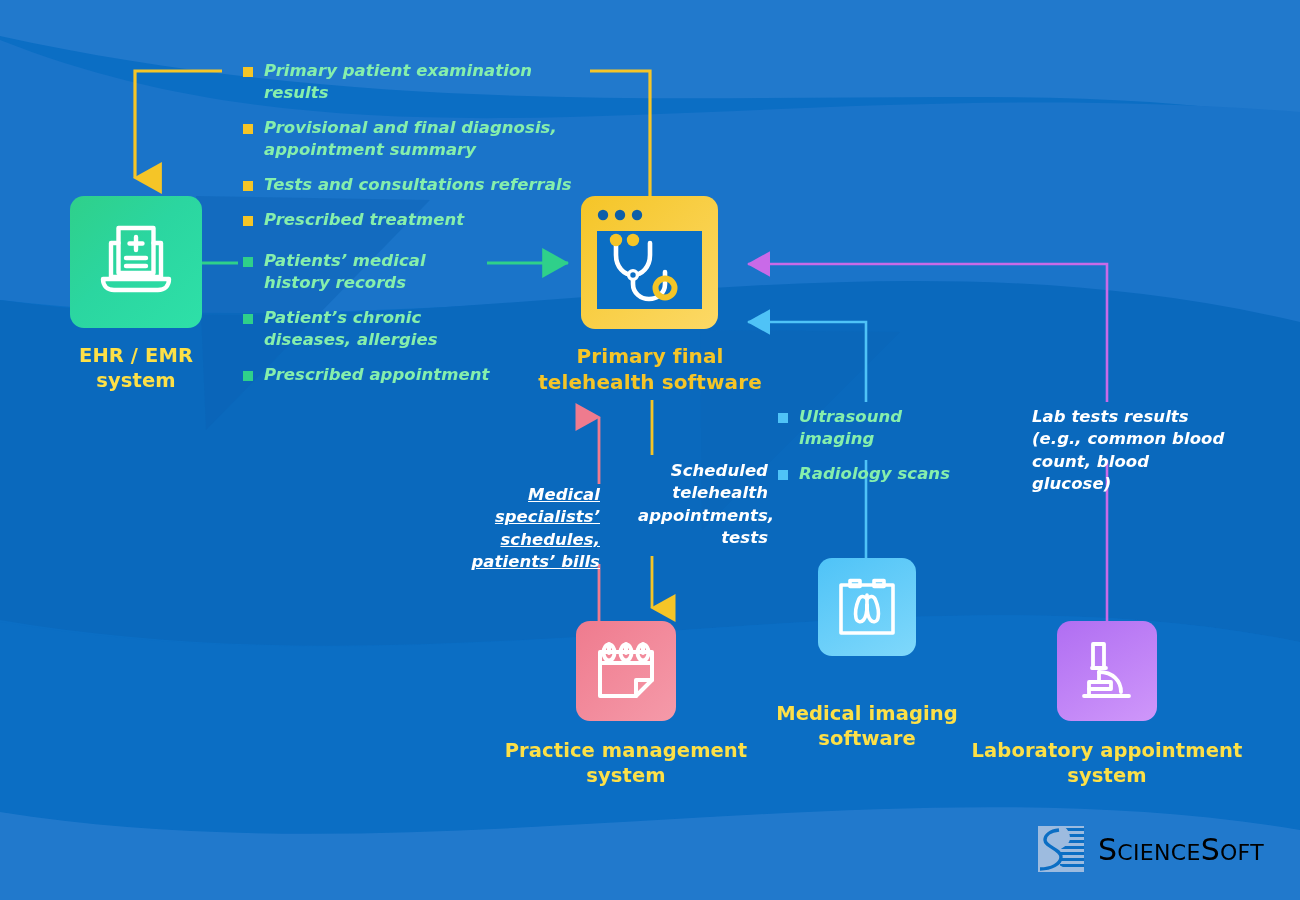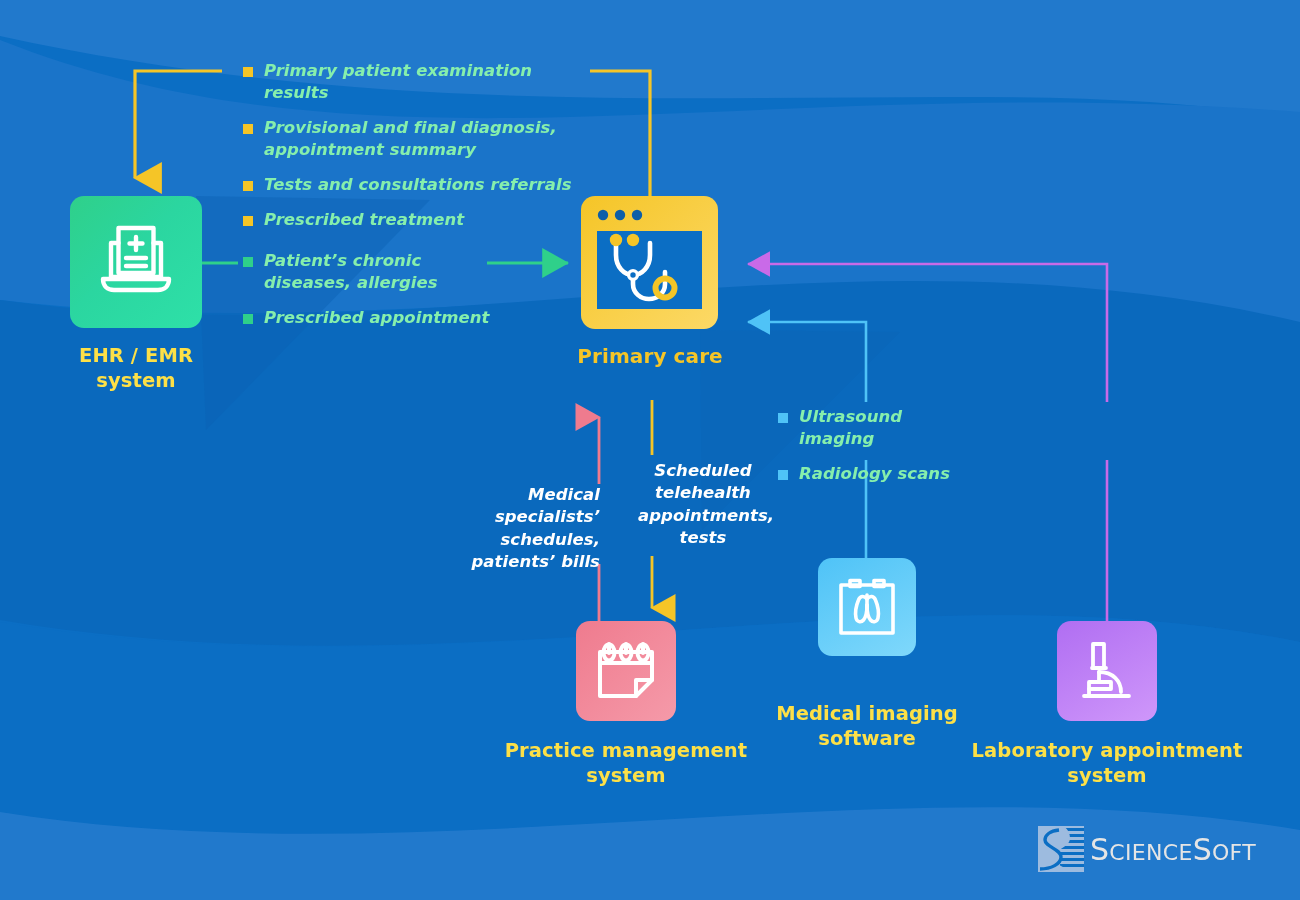--- a/index.html
+++ b/index.html
@@ -48,30 +48,30 @@
   .list-top{left:243px;top:60px;width:340px;}
   .list-top .bullet{background:#f5c527;}
   .list-mid{left:243px;top:250px;width:250px;}
   .list-mid .bullet{background:#2fd08a;}
   .list-img{left:778px;top:406px;width:200px;}
   .list-img .bullet{background:#4fc3f7;}
 
   
   .flabel{position:absolute;color:#ffffff;font-style:italic;font-weight:bold;
     font-size:16.5px;line-height:1.36;letter-spacing:.05px;}
-  .lab-pms-up{left:420px;top:484px;width:180px;text-align:right;}
-  .lab-pms-down{left:638px;top:460px;width:130px;text-align:center;}
+  .lab-pms-up{left:420px;top:484px;width:180px;text-align:right;text-decoration:underline;}
+  .lab-pms-down{left:638px;top:460px;width:130px;text-align:right;}
   .lab-lis{left:1032px;top:406px;width:200px;text-align:left;}
 
   
   .wires{position:absolute;left:0;top:0;width:1300px;height:900px;pointer-events:none;}
 
   
   .logo{position:absolute;left:1038px;top:826px;display:flex;align-items:center;}
-  .logo-text{margin-left:6px;color:#e5e5e5;font-size:30px;letter-spacing:.3px;
+  .logo-text{margin-left:14px;color:#000000;font-size:30px;letter-spacing:.3px;
     font-family:"DejaVu Sans","Liberation Sans",sans-serif;}
   .logo-text .sm{font-size:22px;}
 </style>
 </head>
 <body>
 
 <div id="stage">
 
   <svg class="bgsvg" viewBox="0 0 1300 900" preserveAspectRatio="none">
     <rect x="0" y="0" width="1300" height="900" fill="#0b6ec4"></rect>
@@ -167,21 +167,22 @@
         <path d="M35,47 v12 c0,12 8,20 17,20 c9,0 17,-8 17,-20 v-12"></path>
         <path d="M52,79 v9 c0,9 7.5,15 16,15 c8.5,0 16,-6 16,-15 v-12"></path>
       </g>
       <circle cx="52" cy="79" r="4.4" fill="#0b6ec4" stroke="#ffffff" stroke-width="3.4"></circle>
       <circle cx="84" cy="92" r="9.5" fill="none" stroke="#f5c527" stroke-width="6"></circle>
       <circle cx="35" cy="44" r="6.2" fill="#f5c527"></circle>
       <circle cx="52" cy="44" r="6.2" fill="#f5c527"></circle>
     </svg>
   </div>
   <div class="caption cap-tele accent">
-    <div>Primary care</div>
+    <div>Primary final</div>
+    <div>telehealth software</div>
   </div>
 
   <div class="node node-pms">
     <svg width="60" height="58" viewBox="0 0 60 58">
       <g fill="none" stroke="#ffffff" stroke-width="4" stroke-linejoin="round" stroke-linecap="round">
         <path d="M13,2 v9 M30,2 v9 M47,2 v9"></path>
         <ellipse cx="13" cy="10.5" rx="5.5" ry="8"></ellipse>
         <ellipse cx="30" cy="10.5" rx="5.5" ry="8"></ellipse>
         <ellipse cx="47" cy="10.5" rx="5.5" ry="8"></ellipse>
         <path d="M4,10 h52 v11 h-52 Z"></path>
@@ -245,20 +246,24 @@
     </div>
     <div class="bitem">
       <span class="bullet"></span>
       <span class="btext">Prescribed treatment</span>
     </div>
   </div>
 
   <div class="blist list-mid">
     <div class="bitem">
       <span class="bullet"></span>
+      <span class="btext">Patients’ medical history records</span>
+    </div>
+    <div class="bitem">
+      <span class="bullet"></span>
       <span class="btext">Patient’s chronic diseases, allergies</span>
     </div>
     <div class="bitem">
       <span class="bullet"></span>
       <span class="btext">Prescribed appointment</span>
     </div>
   </div>
 
   <div class="blist list-img">
     <div class="bitem">
@@ -266,20 +271,21 @@
       <span class="btext">Ultrasound imaging</span>
     </div>
     <div class="bitem">
       <span class="bullet"></span>
       <span class="btext">Radiology scans</span>
     </div>
   </div>
 
   <div class="flabel lab-pms-up">Medical specialists’ schedules, patients’ bills</div>
   <div class="flabel lab-pms-down">Scheduled telehealth appointments, tests</div>
+  <div class="flabel lab-lis">Lab tests results (e.g., common blood count, blood glucose)</div>
 
   <div class="logo">
     <svg width="46" height="46" viewBox="0 0 46 46">
       <rect x="0" y="0" width="46" height="46" fill="#9dbbdf"></rect>
       <path d="M30,0 C14,0 8,8 8,15 C8,24 26,24 26,31 C26,37 18,40 8,40 L8,46 L0,46 L0,0 Z" fill="#0b6ec4" opacity="0.0"></path>
       <g fill="#0b6ec4">
         <rect x="22" y="2" width="24" height="3"></rect>
         <rect x="22" y="8" width="24" height="3"></rect>
         <rect x="22" y="14" width="24" height="3"></rect>
         <rect x="22" y="20" width="24" height="3"></rect>

